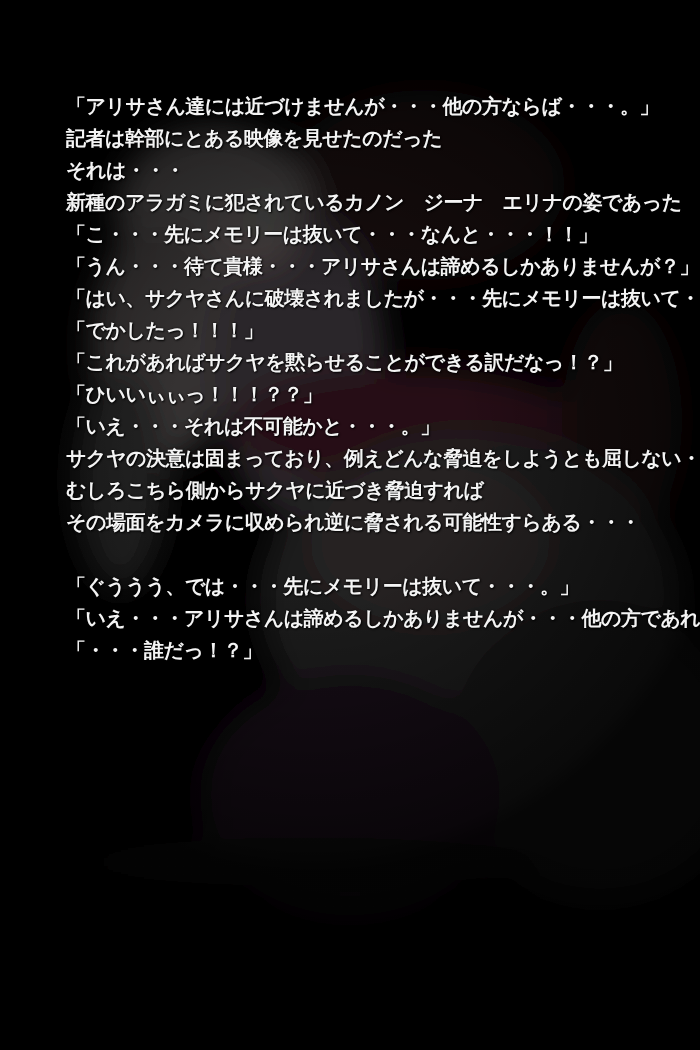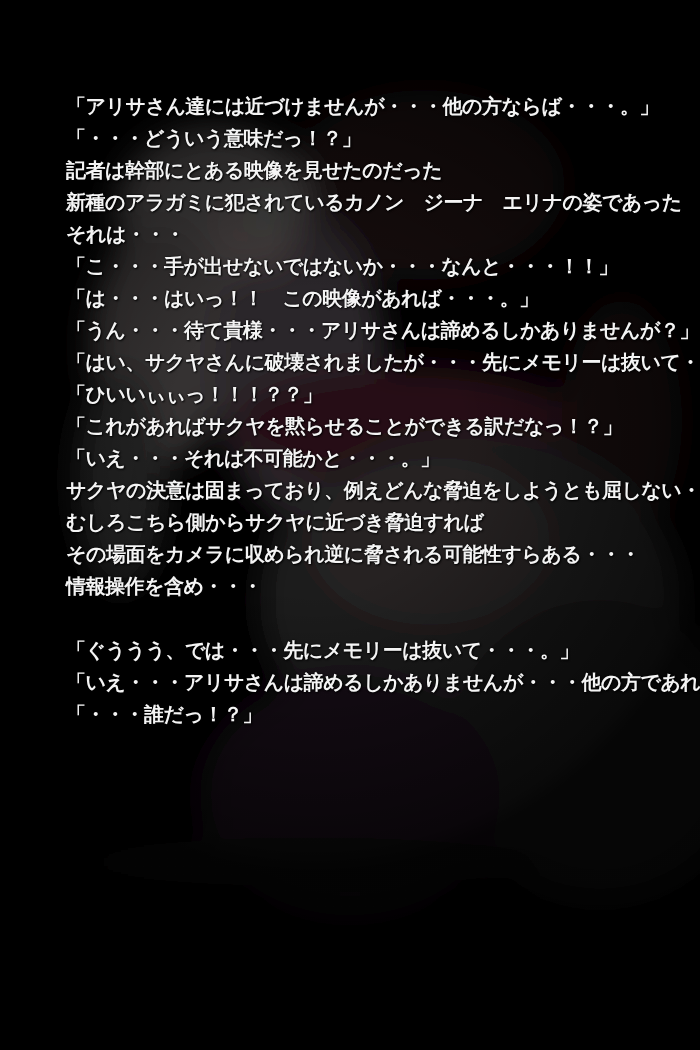--- a/index.html
+++ b/index.html
@@ -72,34 +72,32 @@
       <ellipse cx="600" cy="750" rx="150" ry="150" fill="#191617"></ellipse>
       <ellipse cx="350" cy="795" rx="150" ry="120" fill="#131112"></ellipse>
       <ellipse cx="310" cy="862" rx="230" ry="24" fill="#0c0b0b"></ellipse>
     </g>
   </svg>
 
   <div class="vignette"></div>
 
   <div class="story-text">
       <div class="line">「アリサさん達には近づけませんが・・・他の方ならば・・・。」</div>
-      <div class="line">「・・・どういう意味だっ！？」</div>
       <div class="line">記者は幹部にとある映像を見せたのだった</div>
+      <div class="line">それは・・・</div>
       <div class="line">新種のアラガミに犯されているカノン　ジーナ　エリナの姿であった</div>
-      <div class="line">それは・・・</div>
-      <div class="line">「こ・・・手が出せないではないか・・・なんと・・・！！」</div>
-      <div class="line">「は・・・はいっ！！　この映像があれば・・・。」</div>
+      <div class="line">「こ・・・先にメモリーは抜いて・・・なんと・・・！！」</div>
       <div class="line">「うん・・・待て貴様・・・アリサさんは諦めるしかありませんが？」</div>
       <div class="line">「はい、サクヤさんに破壊されましたが・・・先にメモリーは抜いて・・・。」</div>
+      <div class="line">「でかしたっ！！！」</div>
+      <div class="line">「これがあればサクヤを黙らせることができる訳だなっ！？」</div>
       <div class="line">「ひいいぃぃっ！！！？？」</div>
-      <div class="line">「これがあればサクヤを黙らせることができる訳だなっ！？」</div>
       <div class="line">「いえ・・・それは不可能かと・・・。」</div>
       <div class="line">サクヤの決意は固まっており、例えどんな脅迫をしようとも屈しない・・・</div>
       <div class="line">むしろこちら側からサクヤに近づき脅迫すれば</div>
       <div class="line">その場面をカメラに収められ逆に脅される可能性すらある・・・</div>
-      <div class="line">情報操作を含め・・・</div>
       <div class="line"></div>
       <div class="line">「ぐううう、では・・・先にメモリーは抜いて・・・。」</div>
       <div class="line">「いえ・・・アリサさんは諦めるしかありませんが・・・他の方であれば・・・・」</div>
       <div class="line">「・・・誰だっ！？」</div>
     </div>
 
 </div>
 
 </body></html>

